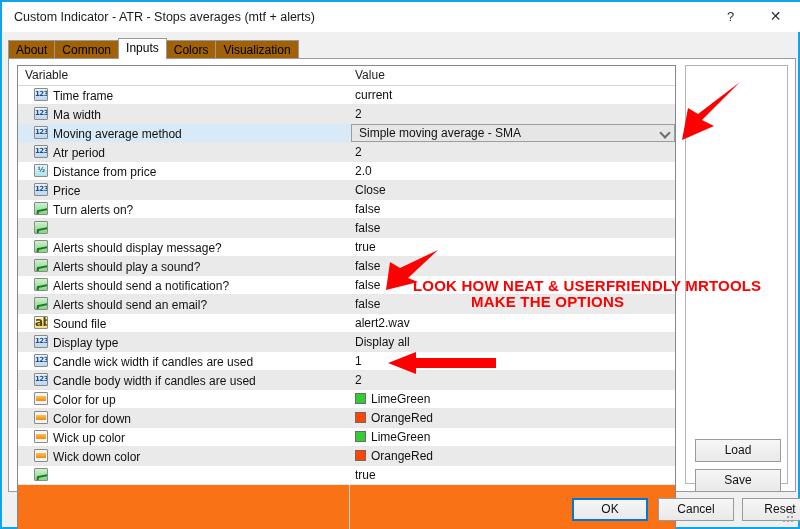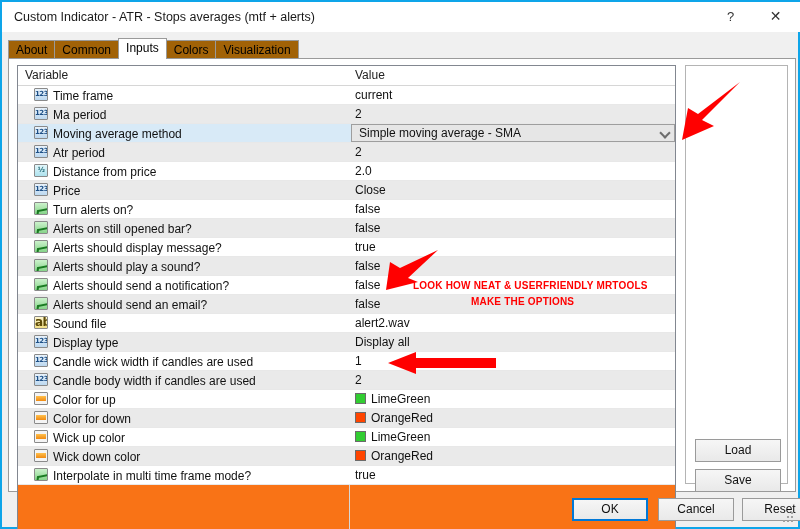--- a/index.html
+++ b/index.html
@@ -348,21 +348,21 @@
     width: 2px;
     height: 2px;
     background: #a0a0a0;
   }
 
   
   .annot-text {
     position: absolute;
     color: #ff0000;
     font-family: "Liberation Sans", sans-serif;
-    font-size: 10px;
+    font-size: 15px;
     font-weight: bold;
     letter-spacing: 0.2px;
     white-space: nowrap;
     line-height: 16px;
   }
   .annot-line1 { left: 411px; top: 276px; }
   .annot-line2 { left: 469px; top: 292px; text-align: right; }
 
   .arrow-svg {
     position: absolute;
@@ -395,21 +395,21 @@
       <div class="grid-header">
         <div class="hcell h-var">Variable</div>
         <div class="hcell h-val">Value</div>
       </div>
       <div id="grid-body">
           <div class="row odd">
             <div class="cell-name"><span class="ticon int">123</span><span class="label">Time frame</span></div>
             <div class="cell-value"><span>current</span></div>
           </div>
           <div class="row even">
-            <div class="cell-name"><span class="ticon int">123</span><span class="label">Ma period</span></div>
+            <div class="cell-name"><span class="ticon int">123</span><span class="label">Ma width</span></div>
             <div class="cell-value"><span>2</span></div>
           </div>
           <div class="row selected">
             <div class="cell-name"><span class="ticon int">123</span><span class="label">Moving average method</span></div>
             <div class="combo">
               <span class="ctext">Simple moving average - SMA</span>
               <span class="carrow"></span>
             </div>
           </div>
           <div class="row even">
@@ -422,21 +422,21 @@
           </div>
           <div class="row even">
             <div class="cell-name"><span class="ticon int">123</span><span class="label">Price</span></div>
             <div class="cell-value"><span>Close</span></div>
           </div>
           <div class="row odd">
             <div class="cell-name"><span class="ticon bool"></span><span class="label">Turn alerts on?</span></div>
             <div class="cell-value"><span>false</span></div>
           </div>
           <div class="row even">
-            <div class="cell-name"><span class="ticon bool"></span><span class="label">Alerts on still opened bar?</span></div>
+            <div class="cell-name"><span class="ticon bool"></span></div>
             <div class="cell-value"><span>false</span></div>
           </div>
           <div class="row odd">
             <div class="cell-name"><span class="ticon bool"></span><span class="label">Alerts should display message?</span></div>
             <div class="cell-value"><span>true</span></div>
           </div>
           <div class="row even">
             <div class="cell-name"><span class="ticon bool"></span><span class="label">Alerts should play a sound?</span></div>
             <div class="cell-value"><span>false</span></div>
           </div>
@@ -474,21 +474,21 @@
           </div>
           <div class="row odd">
             <div class="cell-name"><span class="ticon color"></span><span class="label">Wick up color</span></div>
             <div class="cell-value"><span class="swatch" style="background: rgb(50, 205, 50);"></span><span>LimeGreen</span></div>
           </div>
           <div class="row even">
             <div class="cell-name"><span class="ticon color"></span><span class="label">Wick down color</span></div>
             <div class="cell-value"><span class="swatch" style="background: rgb(255, 69, 0);"></span><span>OrangeRed</span></div>
           </div>
           <div class="row odd">
-            <div class="cell-name"><span class="ticon bool"></span><span class="label">Interpolate in multi time frame mode?</span></div>
+            <div class="cell-name"><span class="ticon bool"></span></div>
             <div class="cell-value"><span>true</span></div>
           </div>
         </div>
     </div>
 
     <div class="side-panel">
       <div class="btn btn-load">Load</div>
       <div class="btn btn-save">Save</div>
     </div>
   </div>

